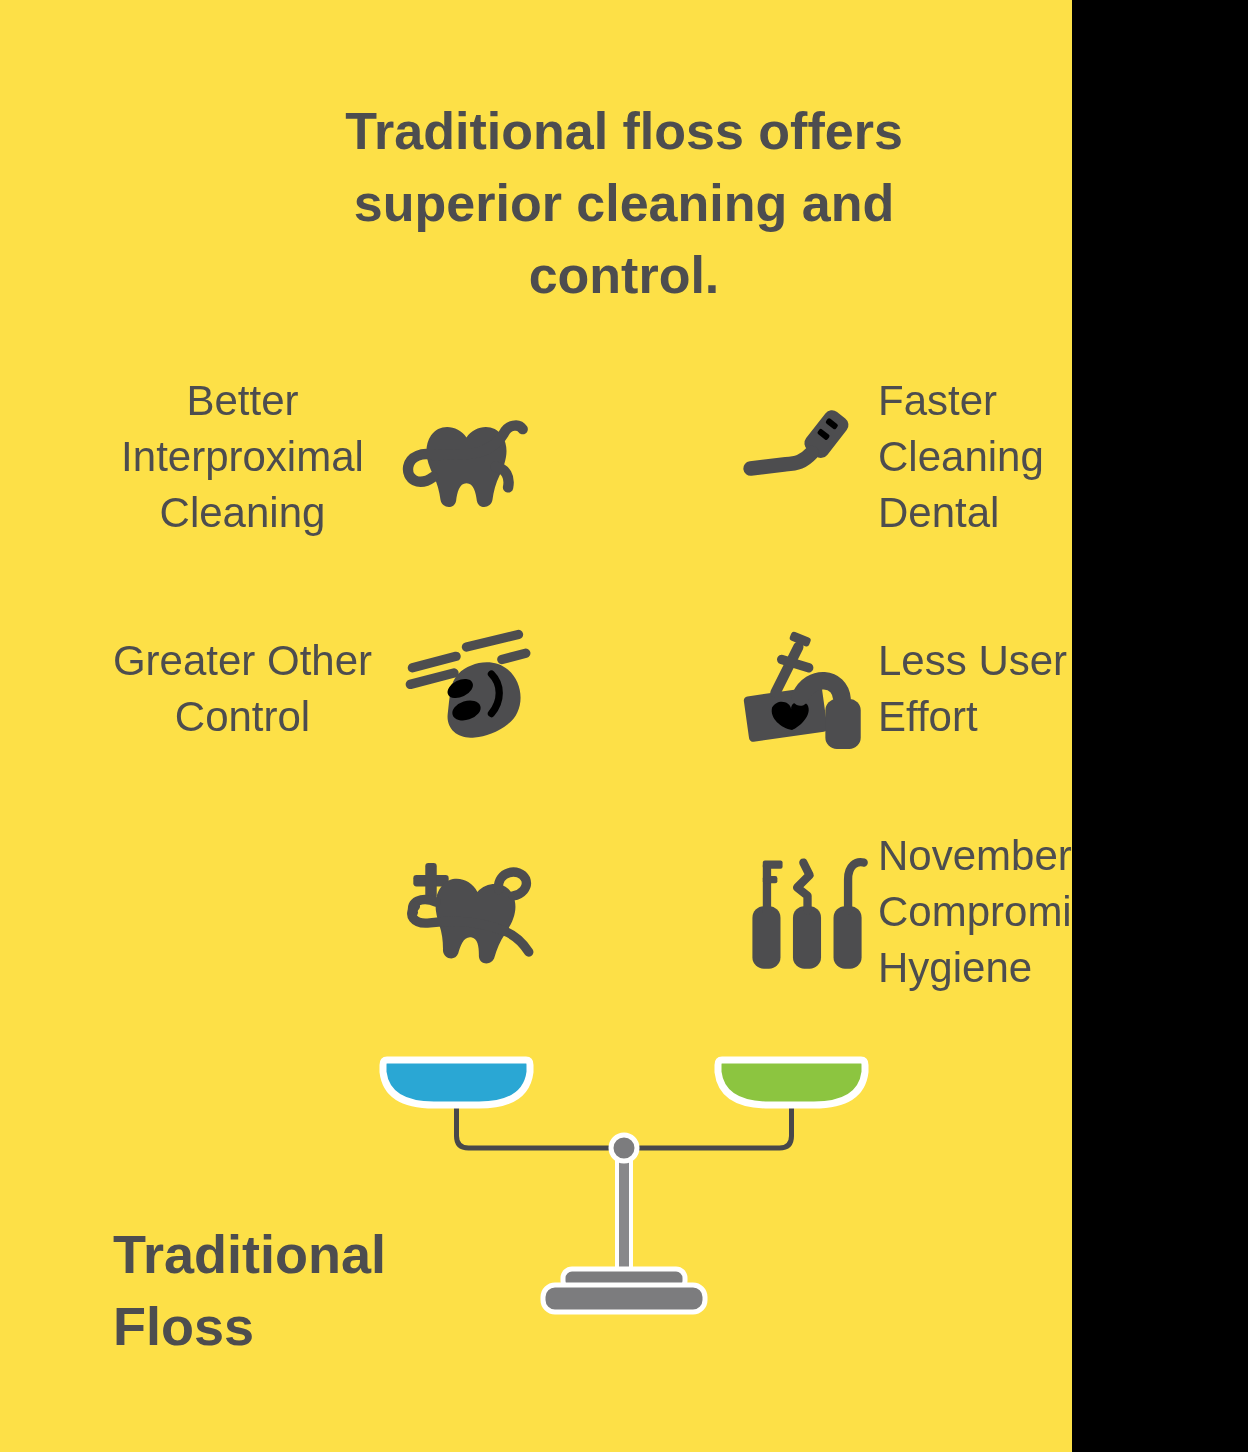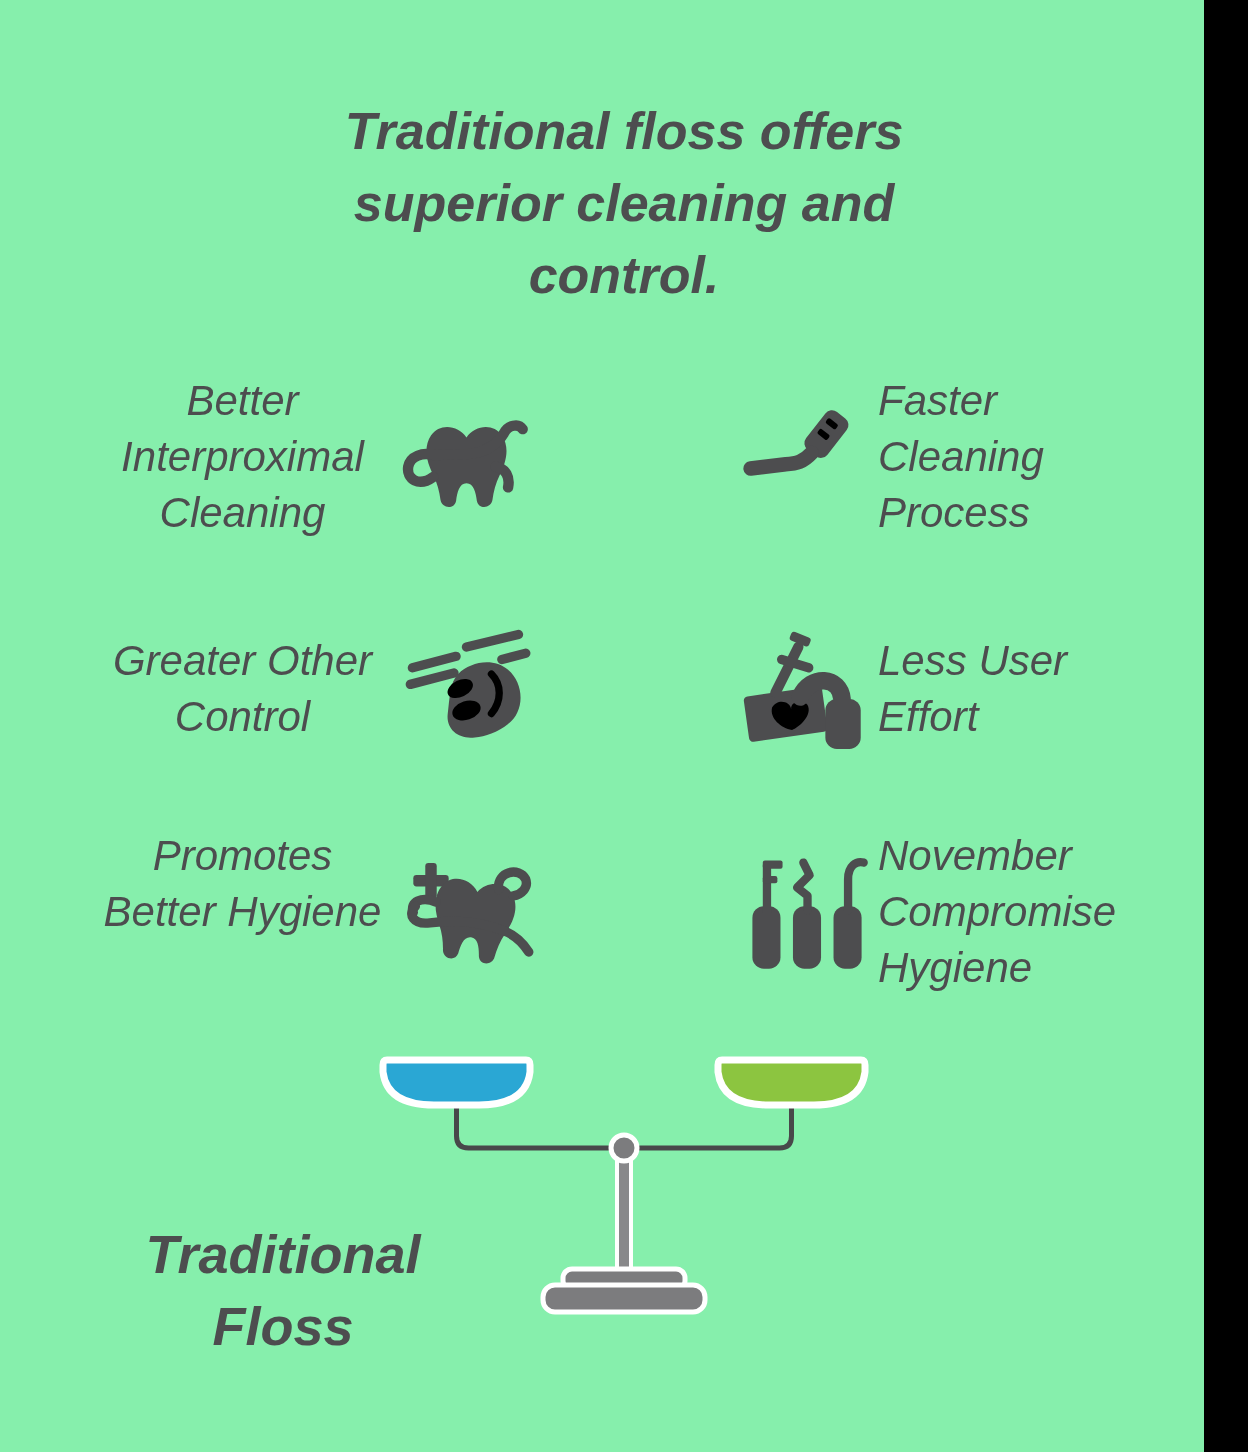--- a/index.html
+++ b/index.html
@@ -1,43 +1,41 @@
 <!DOCTYPE html>
 <html><head>
 <meta charset="utf-8">
 <style>
   * { margin:0; padding:0; box-sizing:border-box; }
   html,body { background:#000; }
   .canvas {
     position:relative;
-    width:1204px; height:1452px;
-    background:#86efac;
+    width:1072px; height:1452px;
+    background:#fde047;
     overflow:hidden;
     font-family:"Liberation Sans", sans-serif;
-    font-style:italic;
   }
   .title {
     position:absolute; left:274px; top:95px; width:700px;
     text-align:center;
     font-size:52px; line-height:72px; font-weight:700;
     color:#4d4d4f;
   }
   .feat {
     position:absolute;
     font-size:42px; line-height:56px; font-weight:400;
     color:#4d4d4f;
   }
   .feat.left  { left:100px; width:285px; text-align:center; }
   .feat.right { left:878px; width:260px; text-align:left; }
   .icon { position:absolute; width:130px; height:130px; }
   .icon svg { width:100%; height:100%; display:block; }
   .scale-svg { position:absolute; left:369px; top:1050px; width:510px; height:270px; }
   .scale-label {
     position:absolute; top:1218px;
-    text-align:center;
     font-size:54px; line-height:72px; font-weight:700;
     color:#4d4d4f;
   }
   .scale-label.left  { left:113px; width:340px; }
   .scale-label.right { left:765px; width:380px; }
 </style>
 </head>
 <body>
 
 <div class="canvas">
@@ -58,21 +56,21 @@
     <svg viewBox="0 0 125 125">
       <g transform="rotate(38 62 62)">
         <rect x="50" y="6" width="26" height="46" rx="8" fill="#4d4d4f"></rect>
         <rect x="55" y="15" width="12" height="6" rx="2" fill="#000"></rect>
         <rect x="55" y="28" width="12" height="6" rx="2" fill="#000"></rect>
         <path d="M63 52 C62 64 58 69 50 76 L26 100" fill="none" stroke="#4d4d4f" stroke-width="14" stroke-linecap="round"></path>
       </g>
     </svg>
   </div>
 
-  <div class="feat right" style="top:373px">Faster Cleaning Process</div>
+  <div class="feat right" style="top:373px">Faster Cleaning Dental</div>
 
   <div class="feat left" style="top:633px">Greater Other Control</div>
 
   <div class="icon" style="left:402px; top:622px">
     <svg viewBox="0 0 125 125">
       <g stroke="#4d4d4f" stroke-width="9" stroke-linecap="round" fill="none">
         <path d="M10 44 L52 33"></path>
         <path d="M8 60 L50 49"></path>
         <path d="M62 24 L112 12"></path>
         <path d="M96 36 L119 30"></path>
@@ -93,21 +91,20 @@
       <path d="M60 72 C70 50 98 52 100 74" fill="none" stroke="#4d4d4f" stroke-width="17" stroke-linecap="round"></path>
       <rect x="84" y="74" width="34" height="48" rx="11" fill="#4d4d4f"></rect>
       <path d="M36 68 L58 24" stroke="#4d4d4f" stroke-width="10" stroke-linecap="round" fill="none"></path>
       <path d="M42 36 L68 44" stroke="#4d4d4f" stroke-width="9" stroke-linecap="round" fill="none"></path>
       <rect x="50" y="12" width="20" height="9" rx="3" fill="#4d4d4f" transform="rotate(22 60 16)"></rect>
     </svg>
   </div>
 
   <div class="feat right" style="top:633px">Less User Effort</div>
 
-  <div class="feat left" style="top:828px">Promotes Better Hygiene</div>
 
   <div class="icon" style="left:405px; top:848px">
     <svg viewBox="0 0 125 125">
       <rect x="8" y="26" width="34" height="11" rx="3" fill="#4d4d4f"></rect>
       <rect x="19.5" y="14.5" width="11" height="34" rx="3" fill="#4d4d4f"></rect>
       <path d="M62 36 C54 24 36 22 28 34 C20 46 24 60 30 72 C34 80 36 88 37 96 C38 104 50 106 52 97 C53 89 55 80 62 80 C69 80 71 89 72 97 C74 106 86 104 87 96 C88 88 90 80 94 72 C100 60 104 46 96 34 C88 22 70 24 62 36 Z" fill="#4d4d4f" transform="translate(4 6) rotate(8 62 62)"></path>
       <path d="M30 52 C16 46 4 52 8 62" fill="none" stroke="#4d4d4f" stroke-width="9" stroke-linecap="round"></path>
       <path d="M10 56 C2 64 8 74 24 72 C52 68 76 72 96 80 C106 84 114 92 119 100" fill="none" stroke="#4d4d4f" stroke-width="9" stroke-linecap="round"></path>
       <path d="M90 40 C88 22 110 18 116 30 C119 38 112 45 104 46" fill="none" stroke="#4d4d4f" stroke-width="9" stroke-linecap="round"></path>
     </svg>

